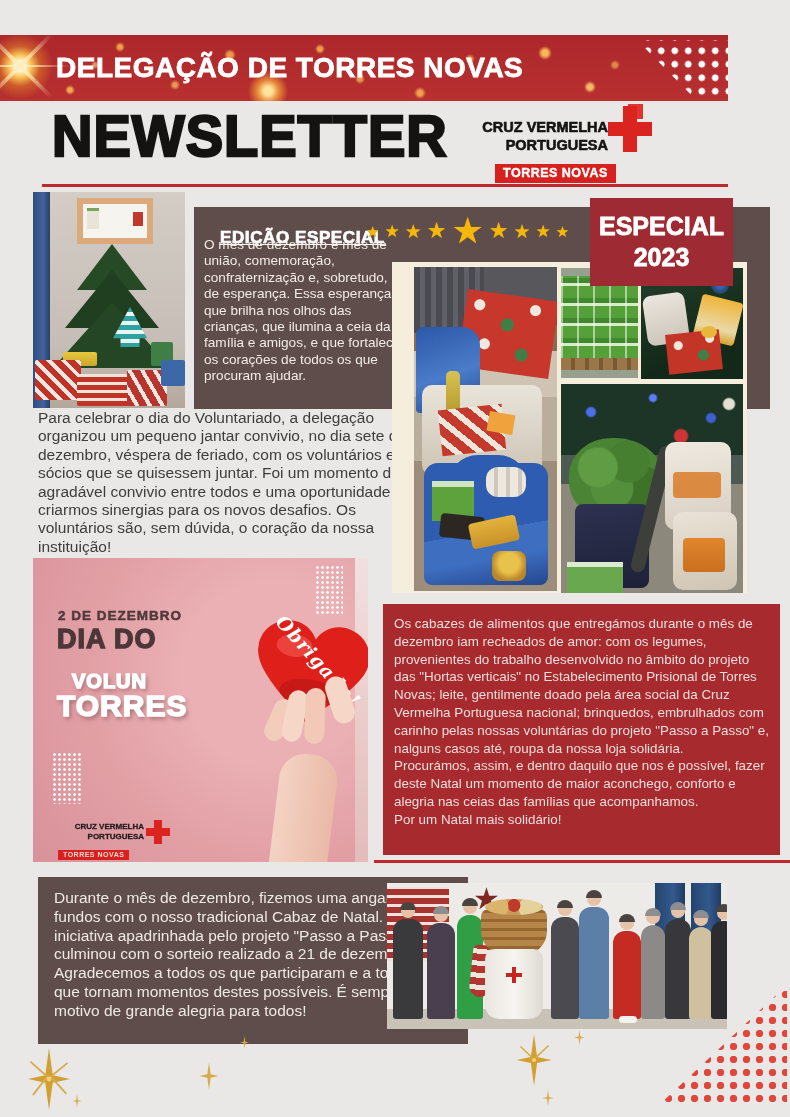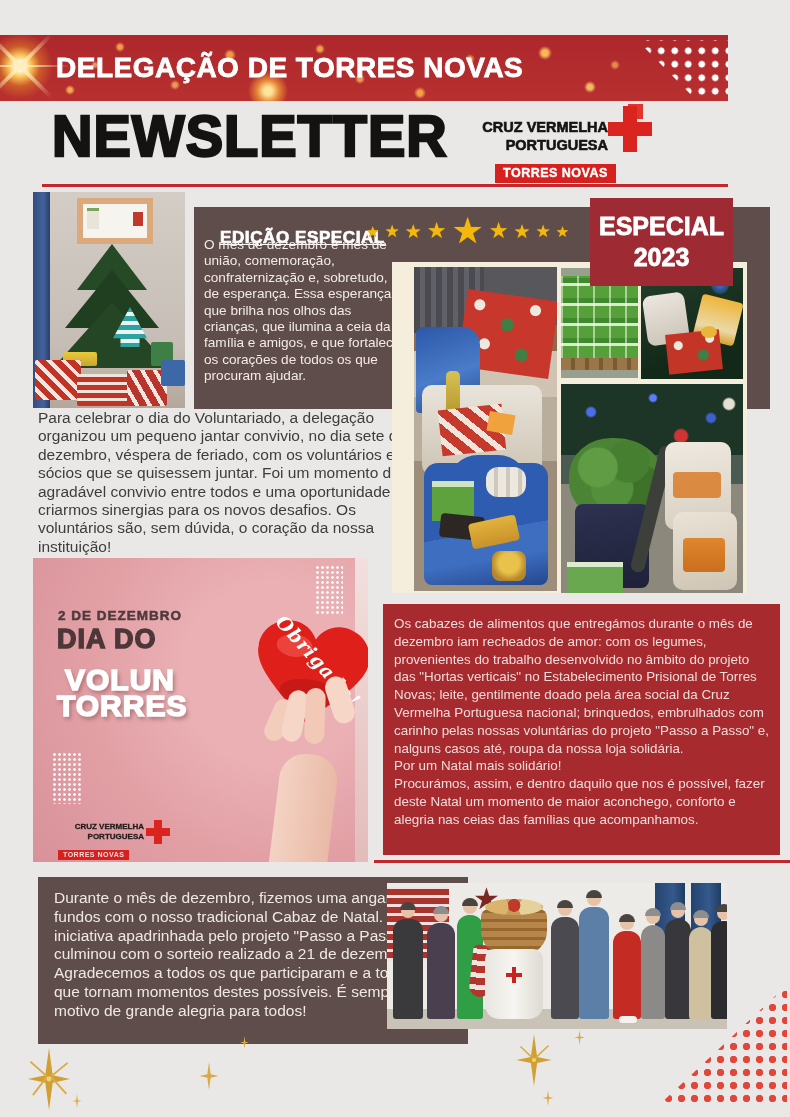--- a/index.html
+++ b/index.html
@@ -135,21 +135,21 @@
 
   
   .poster{position:absolute;left:33px;top:558px;width:335px;height:304px;overflow:hidden;
     background:radial-gradient(circle at 72% 38%,#eab0b4 0 30%,#e2a0a5 60%,#d8929a);}
   .poster-strip{position:absolute;right:0;top:0;width:13px;height:100%;background:linear-gradient(180deg,#f2e0de,#e3bcba);}
   .poster-dots{position:absolute;background-image:radial-gradient(circle,rgba(255,255,255,.9) 1.1px,rgba(255,255,255,0) 1.6px);background-size:5px 5px;}
   .pd1{left:282px;top:7px;width:28px;height:50px;}
   .pd2{left:19px;top:194px;width:31px;height:52px;}
   .poster-date{position:absolute;left:25px;top:50px;margin:0;color:#503a3c;font-size:13.5px;font-weight:800;letter-spacing:1px;-webkit-text-stroke:.5px #503a3c;}
   .poster-t1{position:absolute;left:24px;top:66px;margin:0;color:#4d3738;font-size:27px;font-weight:900;-webkit-text-stroke:1.4px #4d3738;letter-spacing:1px;}
-  .poster-t2{position:absolute;left:24px;top:97px;margin:8px;color:#ffffff;font-size:30px;font-weight:900;-webkit-text-stroke:1.6px #fff;letter-spacing:1px;text-shadow:2px 3px 4px rgba(96,50,52,.5);}
+  .poster-t2{position:absolute;left:24px;top:97px;margin:15px;color:#ffffff;font-size:20px;font-weight:900;-webkit-text-stroke:1.6px #fff;letter-spacing:1px;text-shadow:2px 3px 4px rgba(96,50,52,.5);}
   .poster-t3{position:absolute;left:24px;top:131px;margin:0;color:#ffffff;font-size:30px;font-weight:900;-webkit-text-stroke:1.6px #fff;letter-spacing:1px;text-shadow:2px 3px 4px rgba(96,50,52,.5);}
   .forearm{position:absolute;left:242px;top:196px;width:58px;height:120px;border-radius:26px 26px 0 0;background:linear-gradient(90deg,#f4d3c4,#e9b9a6);transform:rotate(7deg);}
   .finger{position:absolute;border-radius:12px;background:linear-gradient(180deg,#f6d8c9,#ecbfa c);}
   .heart-wrap{position:absolute;left:222px;top:63px;width:112px;height:106px;transform:rotate(8deg);}
   .heart-wrap svg{width:100%;height:100%;}
   .heart-text{position:absolute;left:8px;top:20px;width:100%;color:#fff;font-family:"DejaVu Serif",serif;font-style:italic;font-weight:700;font-size:19px;transform:rotate(40deg);transform-origin:40% 40%;text-align:center;letter-spacing:1px;}
   .f1{left:236px;top:140px;width:20px;height:44px;transform:rotate(24deg);background:#f3cdbc;}
   .f2{left:252px;top:132px;width:20px;height:52px;transform:rotate(12deg);background:#f6d6c6;}
   .f3{left:272px;top:130px;width:20px;height:56px;transform:rotate(2deg);background:#f1c9b6;}
   .thumb{left:296px;top:118px;width:22px;height:48px;transform:rotate(-18deg);background:#f6d6c6;position:absolute;border-radius:12px;}
@@ -331,22 +331,22 @@
         <span>CRUZ VERMELHA</span><br>
         <span>PORTUGUESA</span>
       </div>
       <div class="cross cross-sm"></div>
     </div>
     <div class="mini-badge">TORRES NOVAS</div>
   </div>
 
   <div class="baskets-box">
     <p>Os cabazes de alimentos que entregámos durante o mês de dezembro iam recheados de amor: com os legumes, provenientes do trabalho desenvolvido no âmbito do projeto das "Hortas verticais" no Estabelecimento Prisional de Torres Novas; leite, gentilmente doado pela área social da Cruz Vermelha Portuguesa nacional; brinquedos, embrulhados com carinho pelas nossas voluntárias do projeto "Passo a Passo" e, nalguns casos até, roupa da nossa loja solidária.</p>
+    <p>Procurámos, assim, e dentro daquilo que nos é possível, fazer deste Natal um momento de maior aconchego, conforto e alegria nas ceias das famílias que acompanhamos.</p>
     <p>Por um Natal mais solidário!</p>
-    <p>Procurámos, assim, e dentro daquilo que nos é possível, fazer deste Natal um momento de maior aconchego, conforto e alegria nas ceias das famílias que acompanhamos.</p>
   </div>
   <div class="rule rule-mid"></div>
 
   <div class="fund-box">
     <p>Durante o mês de dezembro, fizemos uma angariação de fundos com o nosso tradicional Cabaz de Natal. Esta iniciativa apadrinhada pelo projeto "Passo a Passo" culminou com o sorteio realizado a 21 de dezembro.</p>
     <p>Agradecemos a todos os que participaram e a todos os que tornam momentos destes possíveis. É sempre um motivo de grande alegria para todos!</p>
   </div>
 
   <div class="abs group-photo">
     <div class="gp-board"></div>

